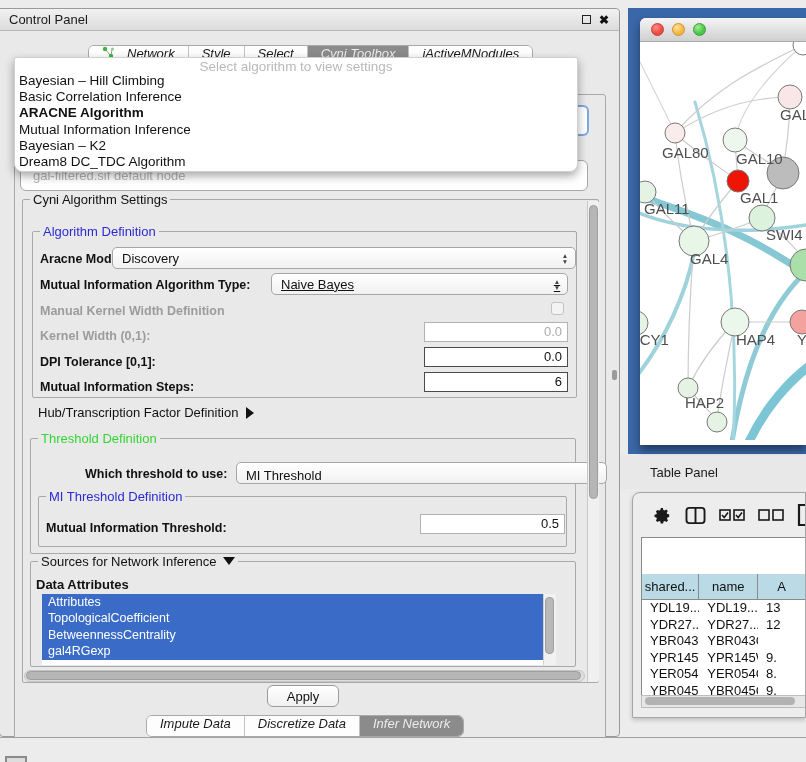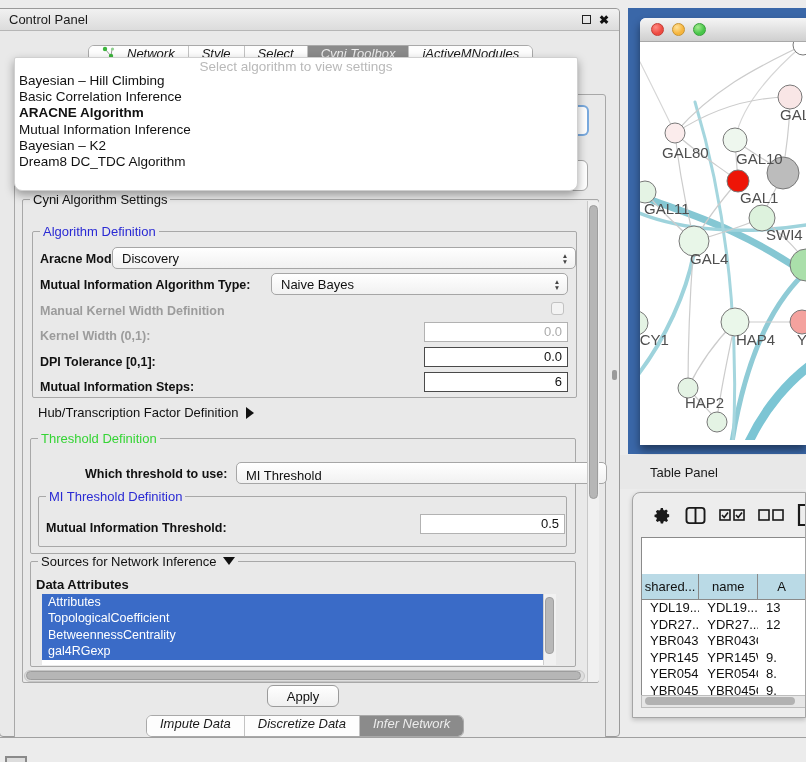--- a/index.html
+++ b/index.html
@@ -32,21 +32,21 @@
     border:1px solid #a8a8a8; border-radius:3px; }
 
   
   .hidden-combo1 { left:571px; top:96px; width:18px; height:31px; background:#fff;
     border:2px solid #79a9dd; border-left:none; border-radius:0 6px 6px 0; z-index:1; }
   .hidden-combo2 { left:20px; top:151px; width:568px; height:31px; background:#fff;
     border:1px solid #a8a8a8; border-radius:6px; z-index:1;
     display:flex; align-items:center; font-size:13px; color:#b4b4b4; padding-left:12px; }
 
   
-  .dd-overlay { left:14px; top:57px; width:564px; height:134px; background:#fff; z-index:5;
+  .dd-overlay { left:14px; top:57px; width:564px; height:115px; background:#fff; z-index:5;
     border-radius:2px 2px 8px 8px; box-shadow:0 4px 10px rgba(0,0,0,0.35); border:1px solid #d0d0d0; }
   .dd-placeholder { text-align:center; color:#b9b9b9; font-size:13.5px; padding-top:1px; height:15px; }
   .dd-item { font-size:13.5px; color:#111; padding-left:4px; height:16.2px; line-height:16.2px; white-space:nowrap; }
   .dd-item.sel { font-weight:bold; }
 
   
   .fieldset { position:absolute; border:1px solid #a8a8a8; border-radius:2px; }
   .fieldset > .legend { position:absolute; top:-8px; left:7px; background:#e9e9e9; padding:0 3px;
     font-size:13px; white-space:nowrap; }
   .legend.blue { color:#2a2ad4; }
@@ -199,21 +199,21 @@
   <span class="flabel" style="left:40px; top:243px;">Aracne Mode:</span>
   <div class="combo" style="left:112px; top:238px; width:464px;">
     <span class="combo-text">Discovery</span>
     <span class="spinner">
         <span>▲</span>
         <span>▼</span>
       </span>
   </div>
 
   <span class="flabel" style="left:40px; top:269px;">Mutual Information Algorithm Type:</span>
-  <div class="combo" style="left:271px; top:264px; width:297px;">
+  <div class="combo" style="left:271px; top:264px; width:297px;text-decoration:underline;">
     <span class="combo-text">Naive Bayes</span>
     <span class="spinner">
         <span>▲</span>
         <span>▼</span>
       </span>
   </div>
 
   <span class="flabel disabled" style="left:40px; top:295px;">Manual Kernel Width Definition</span>
   <span class="checkbox-disabled" style="left:551px; top:293px;"></span>
 

